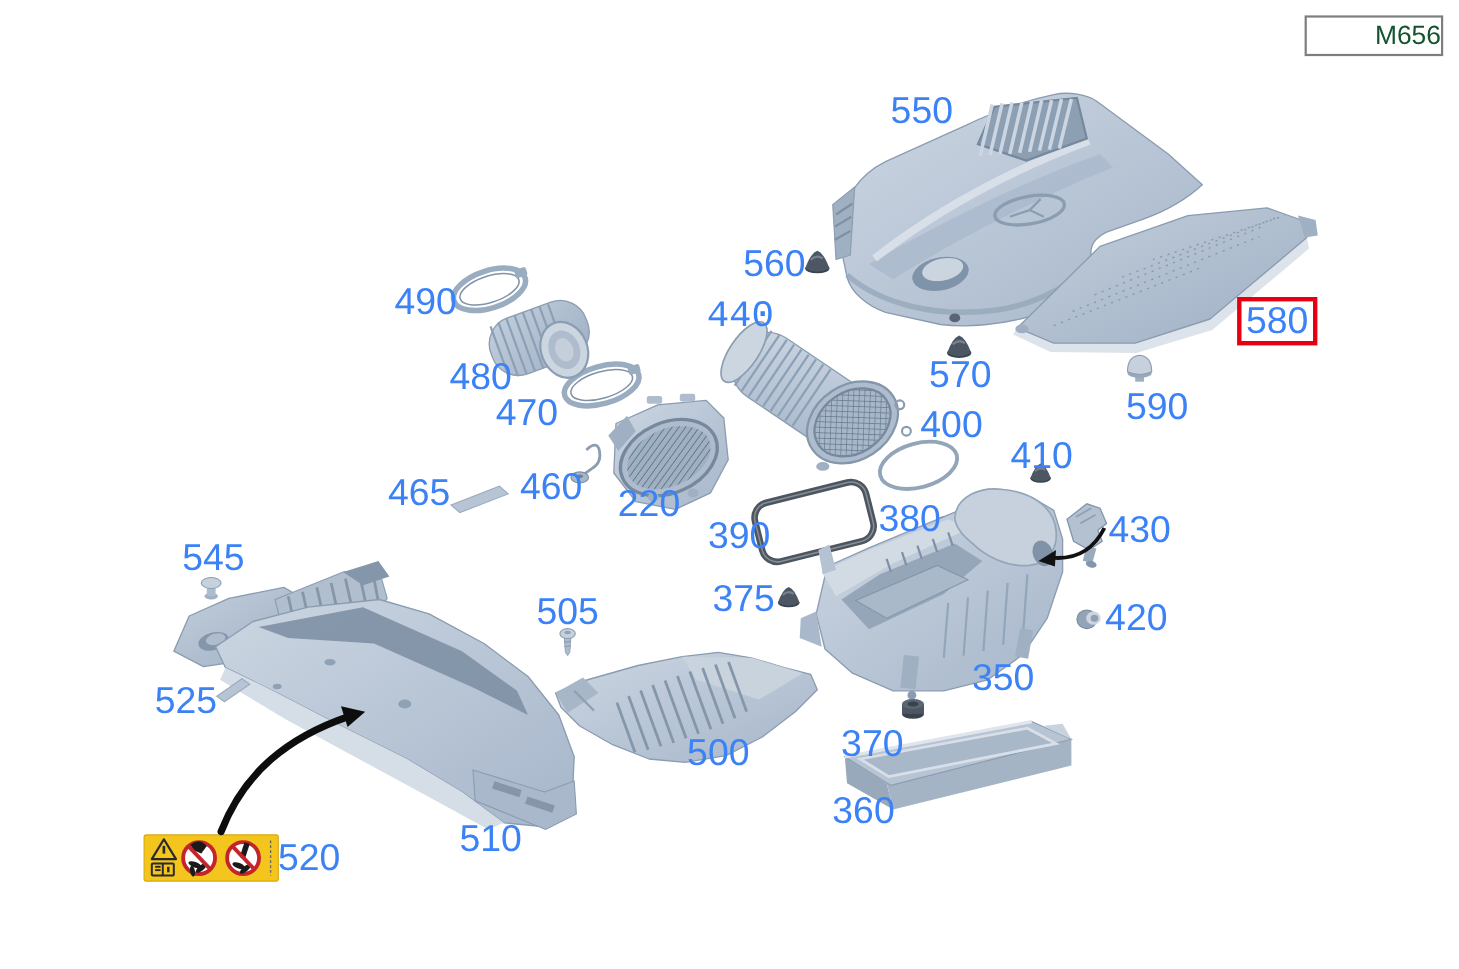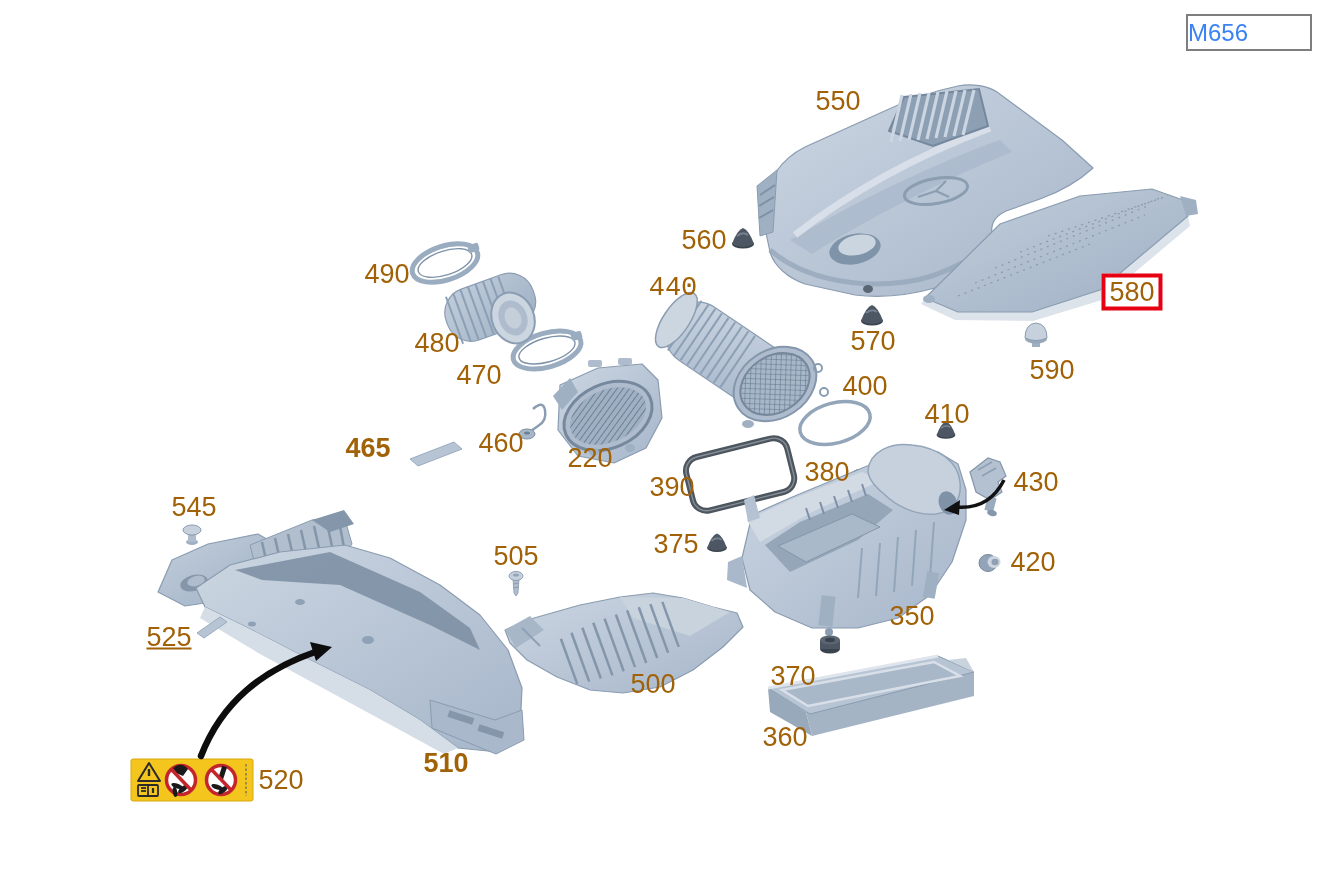--- a/index.html
+++ b/index.html
@@ -6,25 +6,25 @@
     --highlight-box:#e60012;
     --part-base:#b5c2d3;
     --warning-yellow:#f3c51d;
   }
   html,body{margin:0;padding:0;background:#fff;}
   .stage{position:relative;width:1326px;height:881px;background:#fff;overflow:hidden;
          font-family:"Liberation Sans",sans-serif;}
   .art{position:absolute;inset:0;}
   .callout-layer{position:absolute;inset:0;}
   .callout{position:absolute;transform:translate(-50%,-50%);
-           font-size:27px;color:#a16207;line-height:1;white-space:nowrap;cursor:pointer;}
-  .callout.highlighted{border:4px solid var(--highlight-box);background:#fff;padding:1px 4px;}
+           font-size:34px;color:#3b82f6;line-height:1;white-space:nowrap;cursor:pointer;}
+  .callout.highlighted{border:4px solid var(--highlight-box);background:#fff;padding:1px 4px;margin-left:29px;}
   .model-code-box{position:absolute;left:1186px;top:14px;width:122px;height:33px;
                   border:2px solid #7e7e7e;background:#fff;display:flex;align-items:center;
-                  justify-content:flex-start;font-size:24px;color:#3b82f6;}
+                  justify-content:flex-end;font-size:24px;color:#14532d;}
 </style>
 </head>
 <body>
 
 <div class="stage">
 
 <svg class="art" viewBox="0 0 1326 881" xmlns="http://www.w3.org/2000/svg">
   <defs>
     <linearGradient id="gBody" x1="0" y1="0" x2="1" y2="1">
       <stop offset="0" stop-color="#ccd6e2"></stop>
@@ -358,36 +358,36 @@
       <div class="callout" style="left: 704px; top: 240px;">560</div>
       <div class="callout" style="left: 387px; top: 274px;">490</div>
       <div class="callout" style="left: 673px; top: 288px; font-family: Liberation Mono, monospace;">440</div>
       <div class="callout highlighted" style="left: 1132px; top: 292px;">580</div>
       <div class="callout" style="left: 437px; top: 343px;">480</div>
       <div class="callout" style="left: 873px; top: 341px;">570</div>
       <div class="callout" style="left: 479px; top: 375px;">470</div>
       <div class="callout" style="left: 1035px; top: 370px; margin-left: 17px;">590</div>
       <div class="callout" style="left: 865px; top: 386px;">400</div>
       <div class="callout" style="left: 947px; top: 414px;">410</div>
-      <div class="callout" style="left: 368px; top: 448px; font-weight: bold;">465</div>
+      <div class="callout" style="left: 381px; top: 448px;">465</div>
       <div class="callout" style="left: 501px; top: 443px;">460</div>
       <div class="callout" style="left: 590px; top: 458px;">220</div>
       <div class="callout" style="left: 672px; top: 487px;">390</div>
       <div class="callout" style="left: 827px; top: 472px;">380</div>
       <div class="callout" style="left: 1036px; top: 482px; text-align: right;">430</div>
       <div class="callout" style="left: 194px; top: 507px;">545</div>
       <div class="callout" style="left: 676px; top: 544px;">375</div>
       <div class="callout" style="left: 516px; top: 556px;">505</div>
       <div class="callout" style="left: 1033px; top: 562px;">420</div>
-      <div class="callout" style="left: 169px; top: 637px; text-decoration: underline;">525</div>
+      <div class="callout" style="left: 169px; top: 637px;">525</div>
       <div class="callout" style="left: 912px; top: 616px;">350</div>
       <div class="callout" style="left: 793px; top: 644px; margin-top: 32px;">370</div>
       <div class="callout" style="left: 653px; top: 684px;">500</div>
       <div class="callout" style="left: 785px; top: 737px;">360</div>
-      <div class="callout" style="left: 446px; top: 763px; font-weight: bold;">510</div>
+      <div class="callout" style="left: 446px; top: 763px;">510</div>
       <div class="callout" style="left: 281px; top: 780px;">520</div>
     </div>
 
 <div class="model-code-box">
   <span>M656</span>
 </div>
 
 </div>
 
 </body></html>

